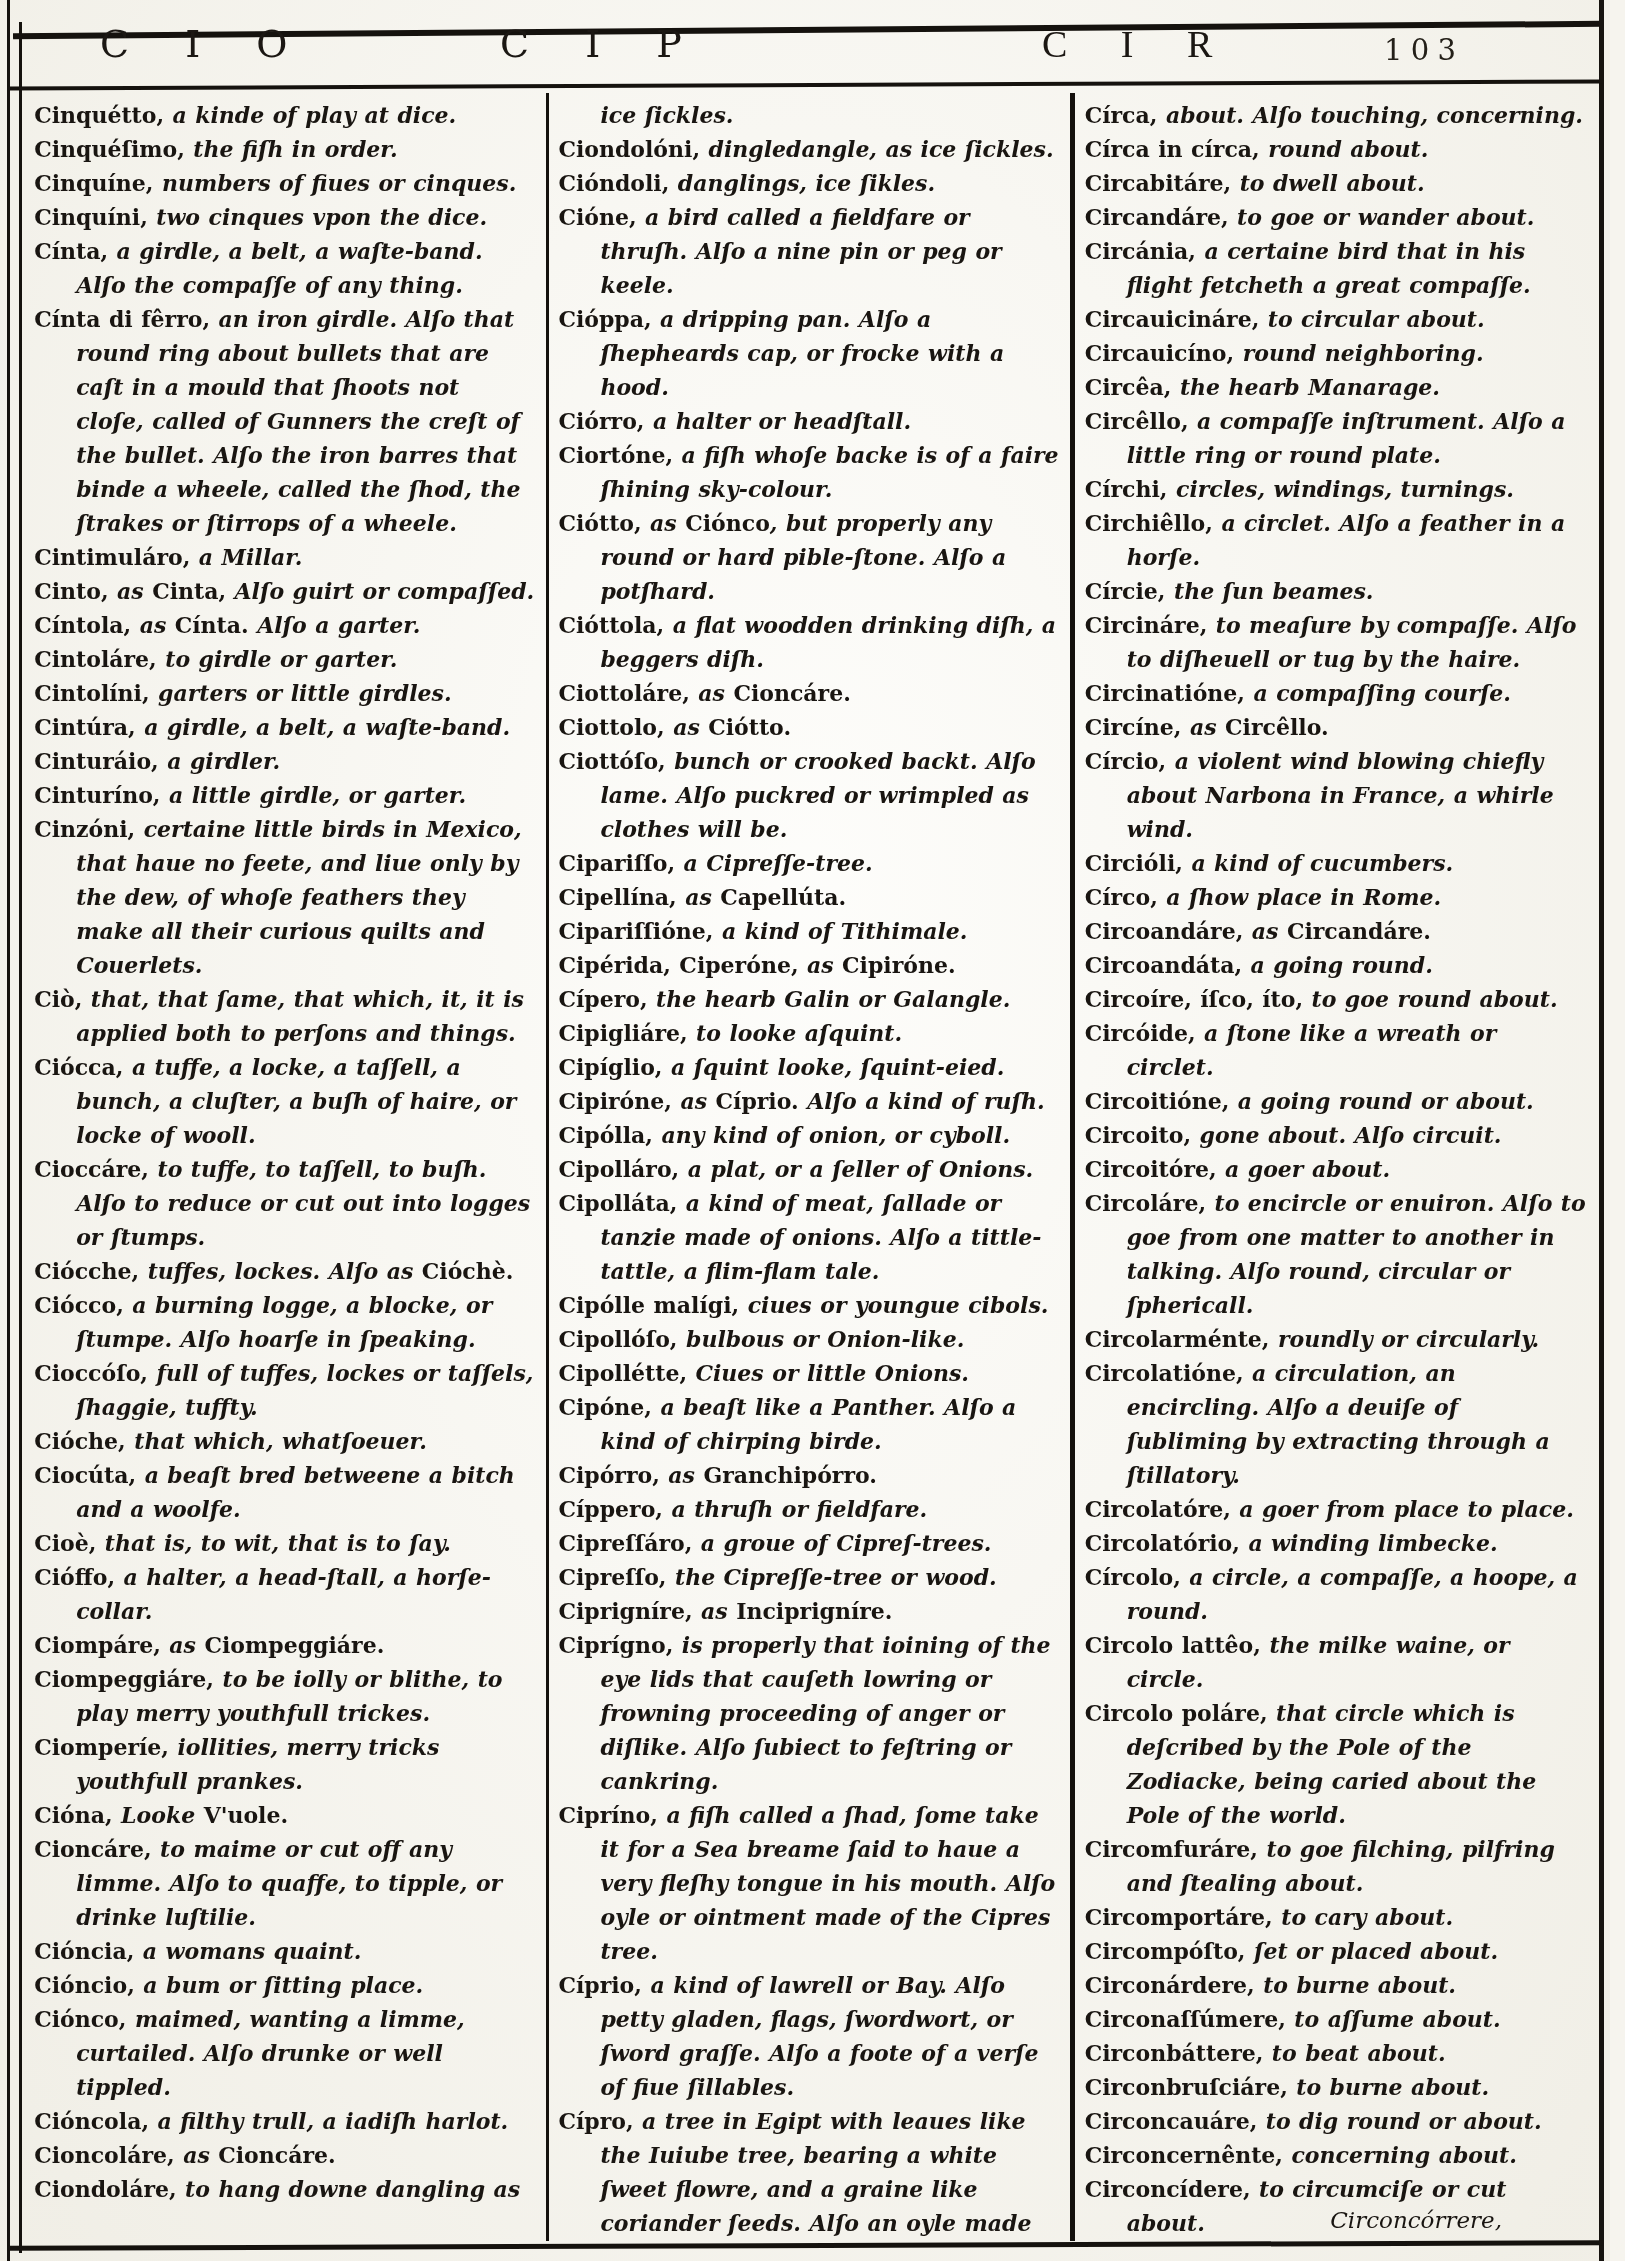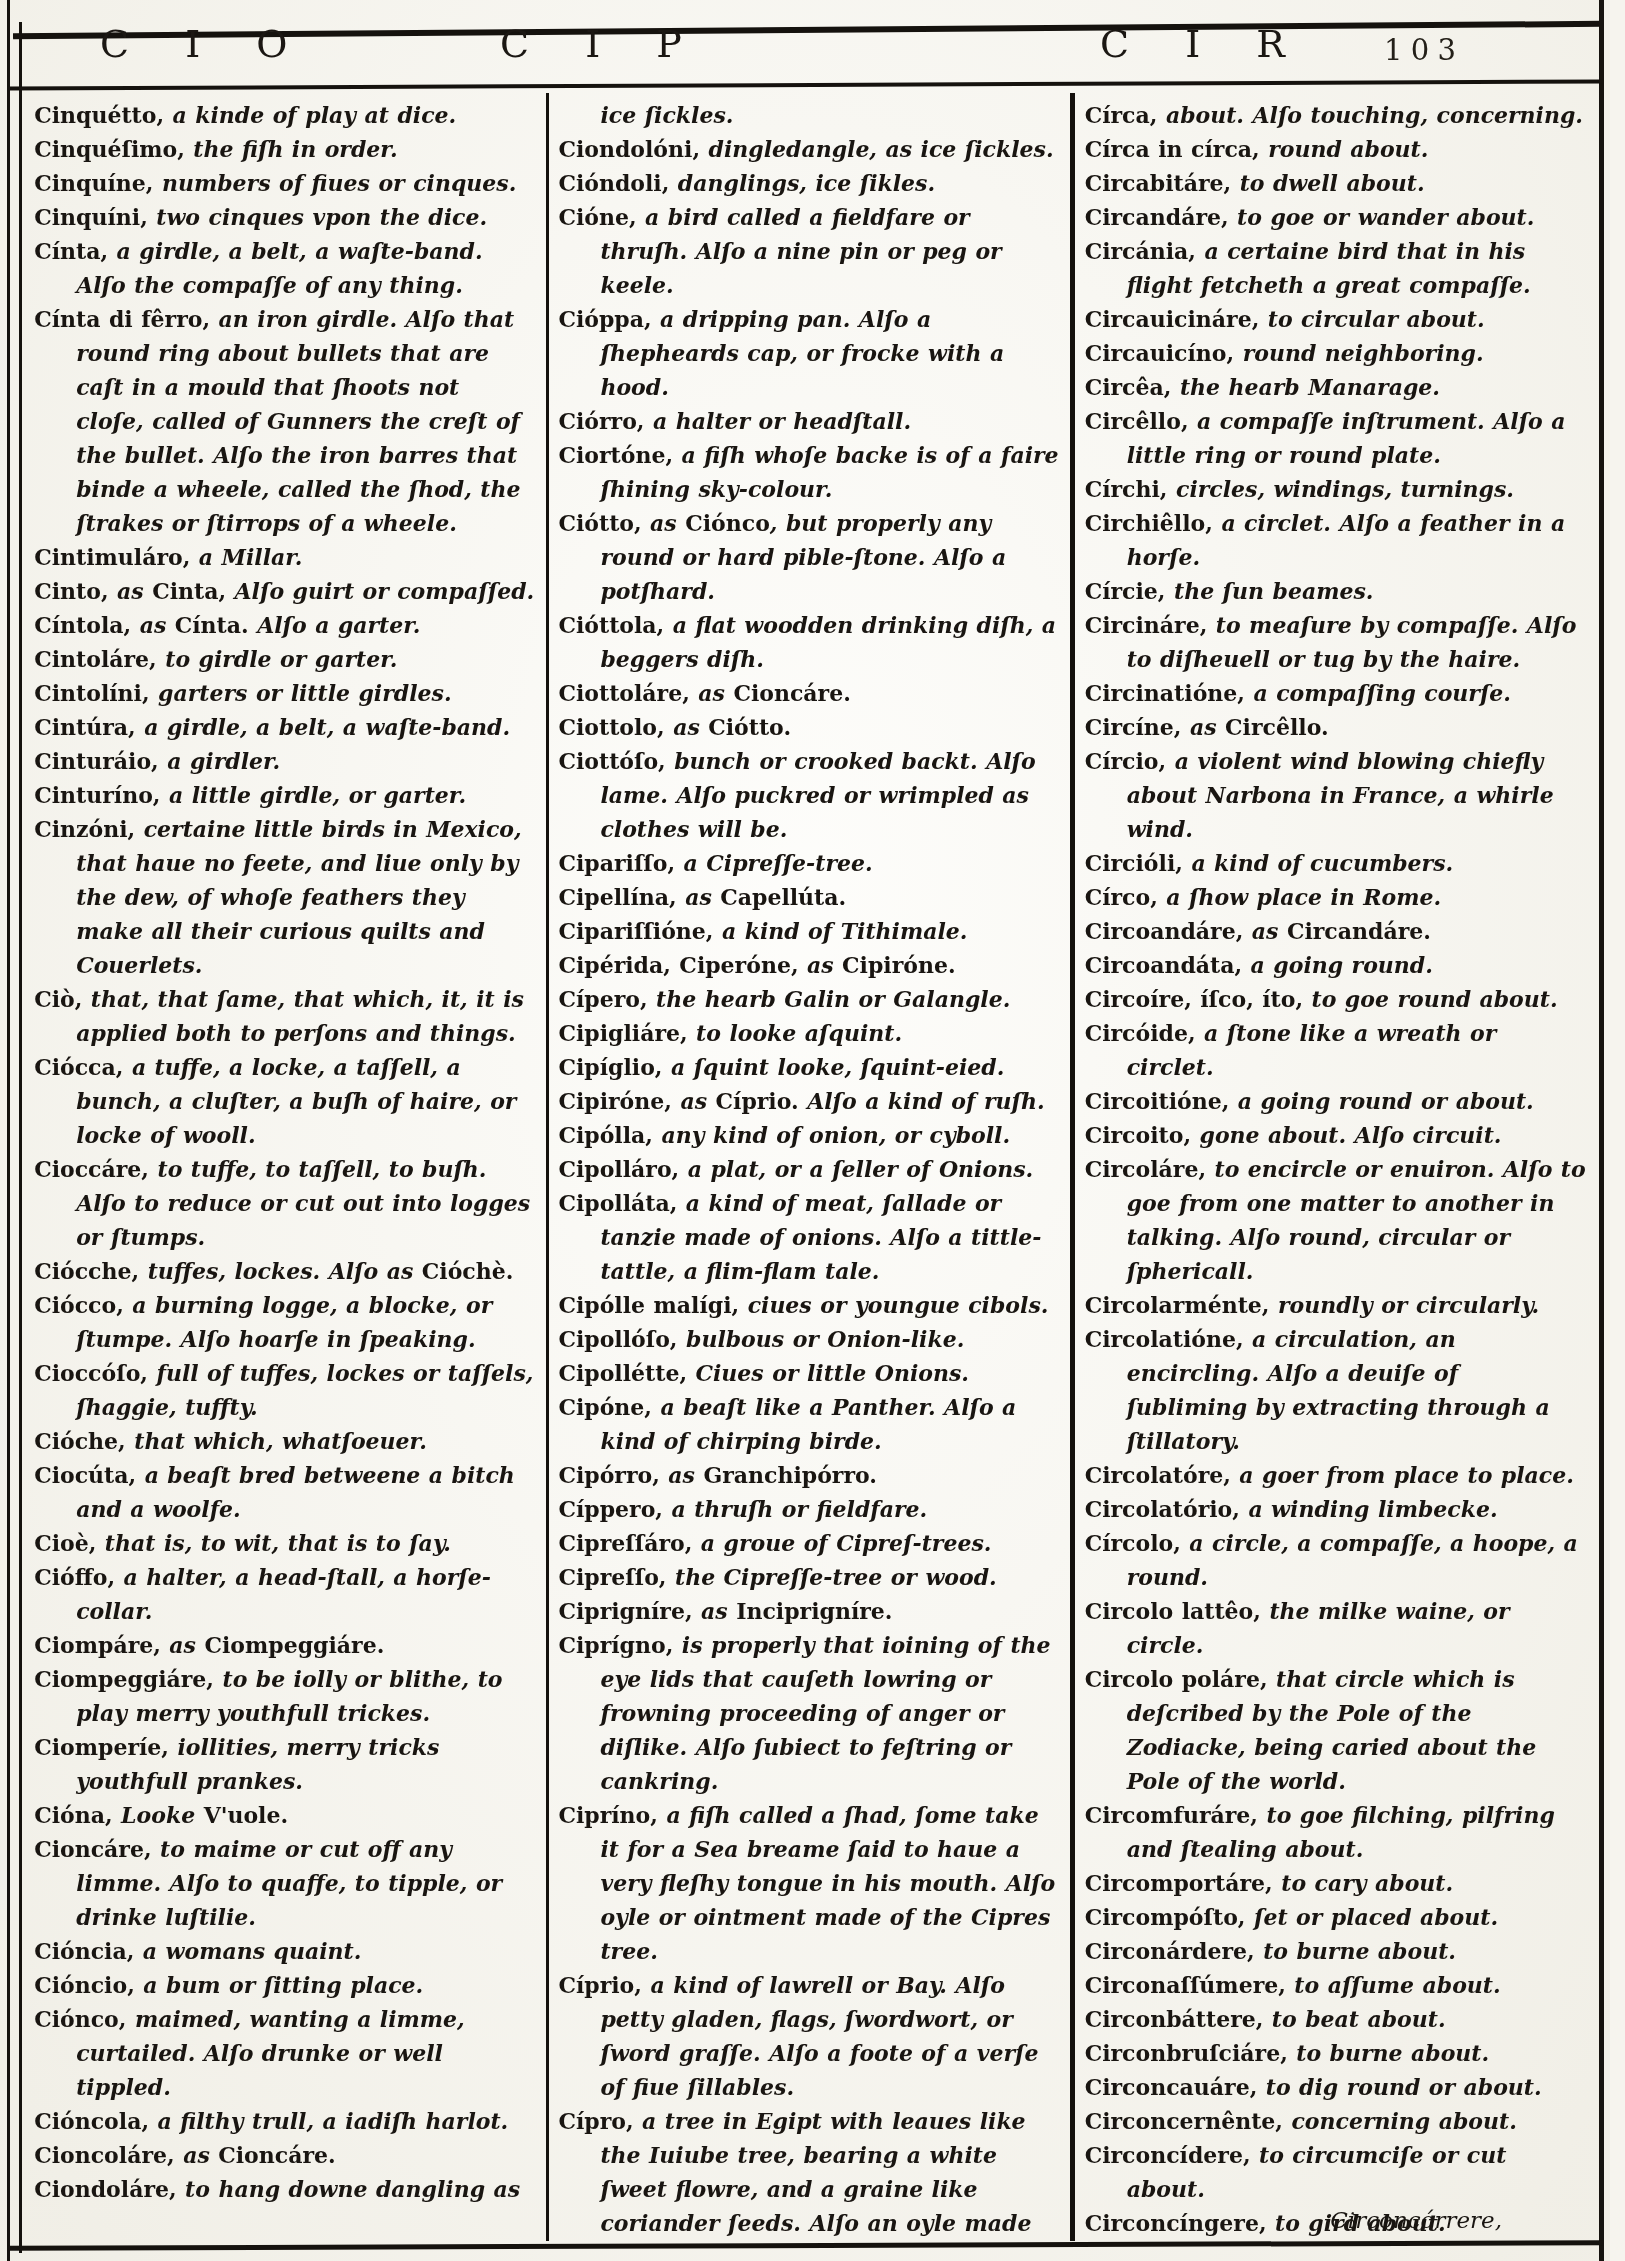--- a/index.html
+++ b/index.html
@@ -22,21 +22,21 @@
   #border-left-inner { left:19px; top:22px; bottom:8.3px; width:2.5px; }
   #border-right      { right:5.8px; top:0; bottom:0; width:5px; }
 
   .hdr {
     position:absolute; top:22px; height:52px;
     font-size:38px; letter-spacing:22px; color:#1b1713;
     white-space:nowrap;
   }
   #hdr-left   { left:100px; }
   #hdr-center { left:500px; }
-  #hdr-right  { left:1100px; }
+  #hdr-right  { left:1042px;font-family:Liberation Serif, serif; }
   #page-num   { position:absolute; top:33px; left:1384px; font-size:29px; letter-spacing:8.3px; color:#242019; }
 
   #cols {
     position:absolute; left:25px; right:13.3px; top:93px; bottom:20px;
     display:flex; align-items:stretch;
   }
   .col { flex:1 1 0; padding:5px 11px 0 9.2px; overflow:hidden;font-weight:bold; }
   .col + .col { border-left:3.3px solid #14110d; }
   .col:last-child { border-left-width:5px; }
 
@@ -167,20 +167,21 @@
         <div class="entry"><span class="rm">Circíne, </span><span class="it">as </span><span class="rm">Circêllo.</span></div>
         <div class="entry"><span class="rm">Círcio, </span><span class="it">a violent wind blowing chiefly about Narbona in France, a whirle wind.</span></div>
         <div class="entry"><span class="rm">Circióli, </span><span class="it">a kind of cucumbers.</span></div>
         <div class="entry"><span class="rm">Círco, </span><span class="it">a ſhow place in Rome.</span></div>
         <div class="entry"><span class="rm">Circoandáre, </span><span class="it">as </span><span class="rm">Circandáre.</span></div>
         <div class="entry"><span class="rm">Circoandáta, </span><span class="it">a going round.</span></div>
         <div class="entry"><span class="rm">Circoíre, íſco, íto, </span><span class="it">to goe round about.</span></div>
         <div class="entry"><span class="rm">Circóide, </span><span class="it">a ſtone like a wreath or circlet.</span></div>
         <div class="entry"><span class="rm">Circoitióne, </span><span class="it">a going round or about.</span></div>
         <div class="entry"><span class="rm">Circoito, </span><span class="it">gone about. Alſo circuit.</span></div>
+        <div class="entry"><span class="rm">Circoitóre, </span><span class="it">a goer about.</span></div>
         <div class="entry"><span class="rm">Circoláre, </span><span class="it">to encircle or enuiron. Alſo to goe from one matter to another in talking. Alſo round, circular or ſphericall.</span></div>
         <div class="entry"><span class="rm">Circolarménte, </span><span class="it">roundly or circularly.</span></div>
         <div class="entry"><span class="rm">Circolatióne, </span><span class="it">a circulation, an encircling. Alſo a deuiſe of ſubliming by extracting through a ſtillatory.</span></div>
         <div class="entry"><span class="rm">Circolatóre, </span><span class="it">a goer from place to place.</span></div>
         <div class="entry"><span class="rm">Circolatório, </span><span class="it">a winding limbecke.</span></div>
         <div class="entry"><span class="rm">Círcolo, </span><span class="it">a circle, a compaſſe, a hoope, a round.</span></div>
         <div class="entry"><span class="rm">Circolo lattêo, </span><span class="it">the milke waine, or circle.</span></div>
         <div class="entry"><span class="rm">Circolo poláre, </span><span class="it">that circle which is deſcribed by the Pole of the Zodiacke, being caried about the Pole of the world.</span></div>
         <div class="entry"><span class="rm">Circomfuráre, </span><span class="it">to goe filching, pilfring and ſtealing about.</span></div>
         <div class="entry"><span class="rm">Circomportáre, </span><span class="it">to cary about.</span></div>

